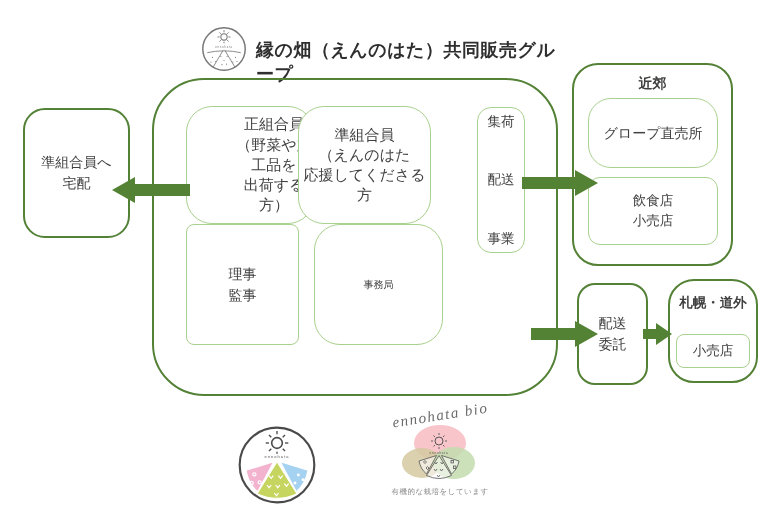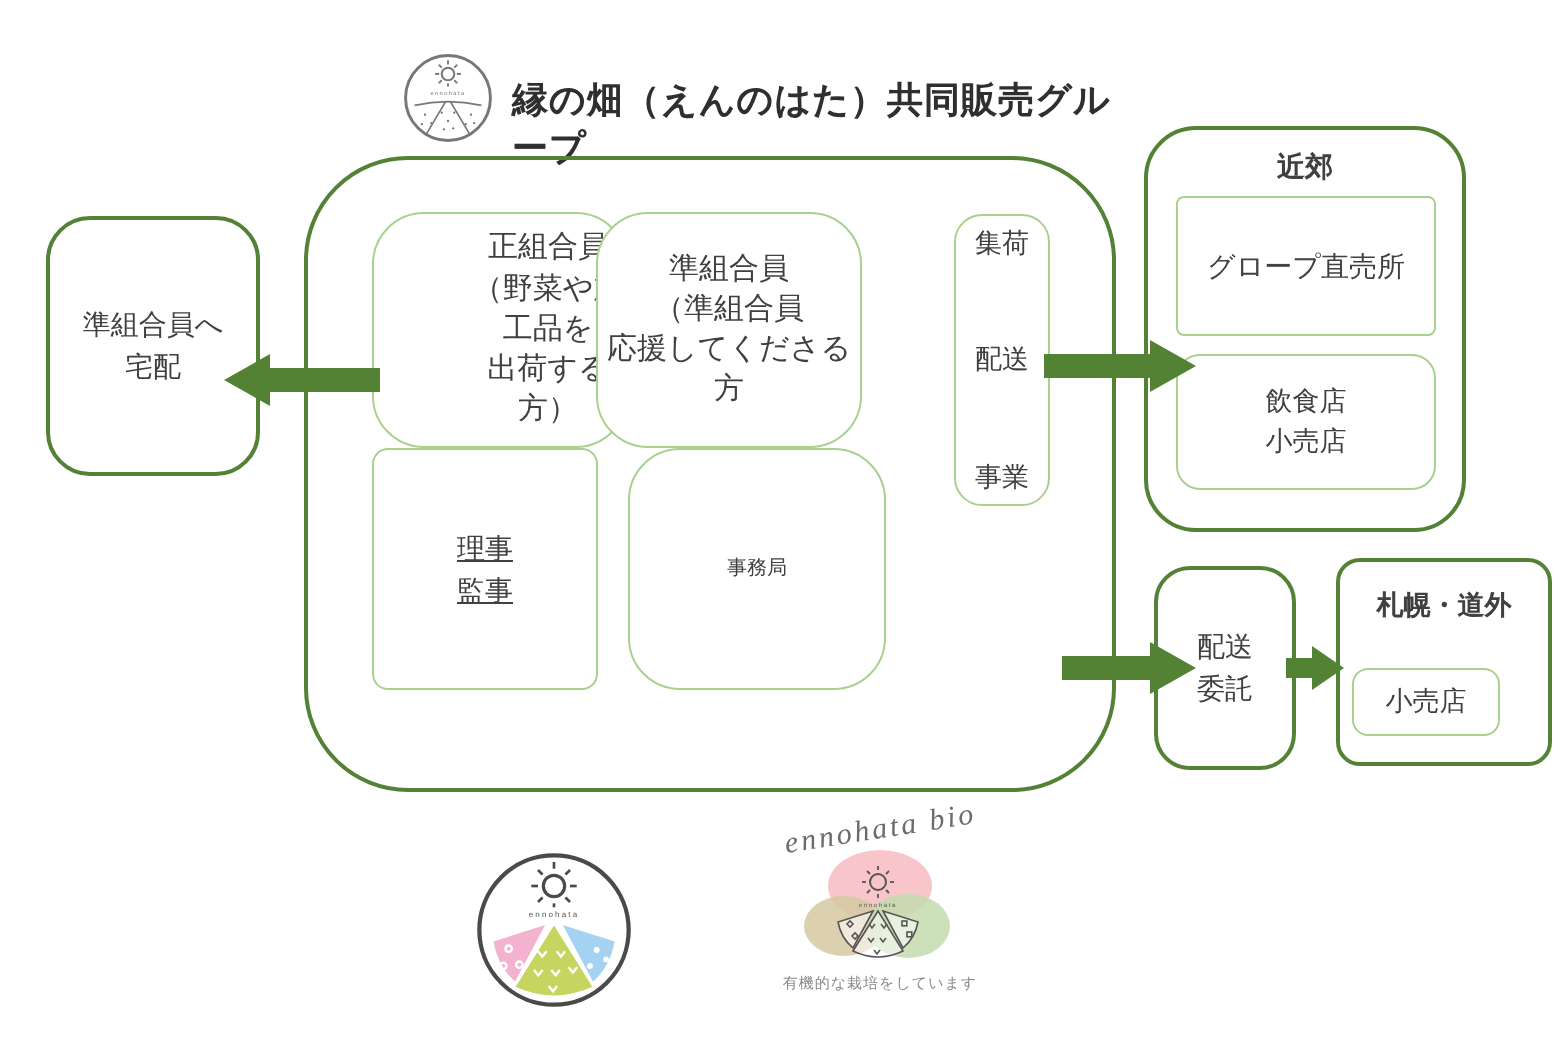--- a/index.html
+++ b/index.html
@@ -82,25 +82,25 @@
 <div class="main-group"></div>
 
 <div class="box light" style="left:186px;top:106px;width:128px;height:118px;border-radius:26px;padding-left:48px;">
   <span class="member-title">正組合員</span>
   <span class="member-sub">（野菜や加工品を</span>
   <span class="member-sub">出荷する方）</span>
 </div>
 
 <div class="box light" style="left:298px;top:106px;width:133px;height:118px;border-radius:26px;">
   <span class="member-title">準組合員</span>
-  <span class="member-sub">（準組合員</span>
+  <span class="member-sub">（えんのはた</span>
   <span class="member-sub">応援してくださる方</span>
 </div>
 
-<div class="box light" style="left:186px;top:224px;width:113px;height:121px;border-radius:8px;text-decoration:underline;">
+<div class="box light" style="left:186px;top:224px;width:113px;height:121px;border-radius:8px;">
   <span class="lbl14">理事</span>
   <span class="lbl14">監事</span>
 </div>
 
 <div class="box light" style="left:314px;top:224px;width:129px;height:121px;border-radius:26px;">
   <span class="lbl14" style="font-size:10px;">事務局</span>
 </div>
 
 <div class="box light" style="left:477px;top:107px;width:48px;height:146px;border-radius:14px;gap:39px;">
   <span class="lbl13">集荷</span>
@@ -109,34 +109,34 @@
 </div>
 
 <div class="box dark" style="left:23px;top:108px;width:107px;height:130px;border-radius:22px;">
   <span class="lbl14">準組合員へ</span>
   <span class="lbl14">宅配</span>
 </div>
 
 <div class="box dark" style="left:572px;top:63px;width:161px;height:203px;border-radius:26px;justify-content:flex-start;">
   <span class="top-title">近郊</span>
 </div>
-<div class="box light" style="left:588px;top:98px;width:130px;height:70px;border-radius:4px;">
+<div class="box light" style="left:588px;top:98px;width:130px;height:70px;border-radius:23px;">
   <span class="lbl14">グロープ直売所</span>
 </div>
 <div class="box light" style="left:588px;top:177px;width:130px;height:68px;border-radius:12px;">
   <span class="lbl13">飲食店</span>
   <span class="lbl13">小売店</span>
 </div>
 
 <div class="box dark" style="left:577px;top:283px;width:71px;height:102px;border-radius:18px;">
   <span class="lbl14">配送</span>
   <span class="lbl14">委託</span>
 </div>
 
-<div class="box dark" style="left:668px;top:279px;width:108px;height:104px;border-radius:12px;justify-content:flex-start;">
+<div class="box dark" style="left:668px;top:279px;width:90px;height:104px;border-radius:26px;justify-content:flex-start;">
   <span class="top-title" style="top:13px;font-size:13.5px;">札幌・道外</span>
 </div>
 <div class="box light" style="left:676px;top:334px;width:74px;height:34px;border-radius:8px;">
   <span class="lbl13">小売店</span>
 </div>
 
 <svg class="arrow" style="left:112px;top:176px" width="78" height="28" viewBox="0 0 78 28">
   <polygon points="78,8 23,8 23,1 0,14 23,27 23,20 78,20"></polygon>
 </svg>
 <svg class="arrow" style="left:522px;top:169px" width="76" height="28" viewBox="0 0 76 28">

